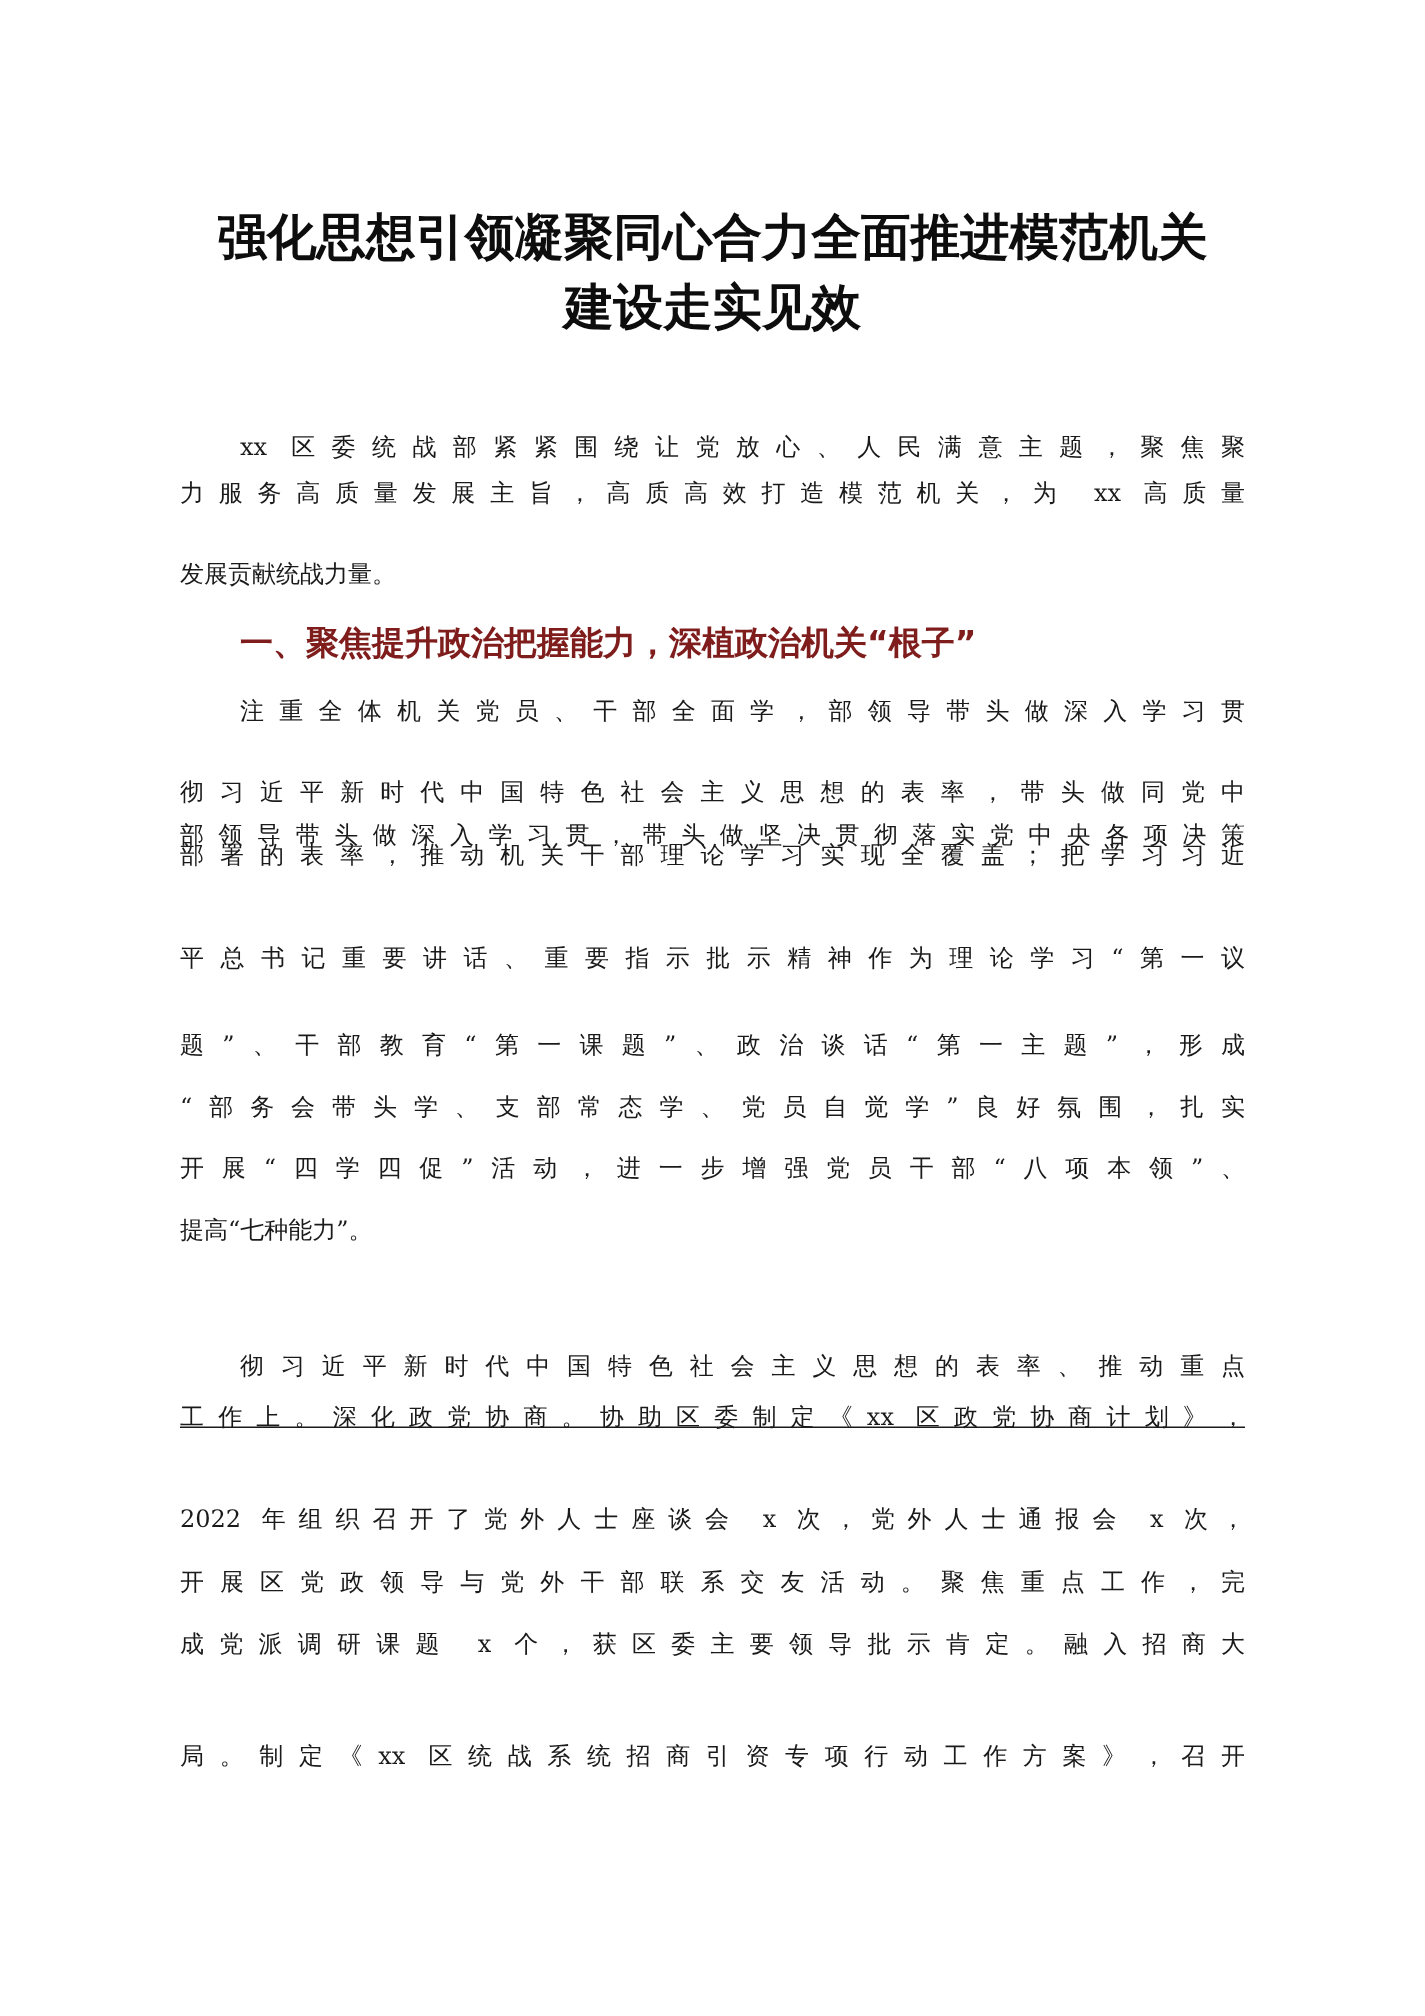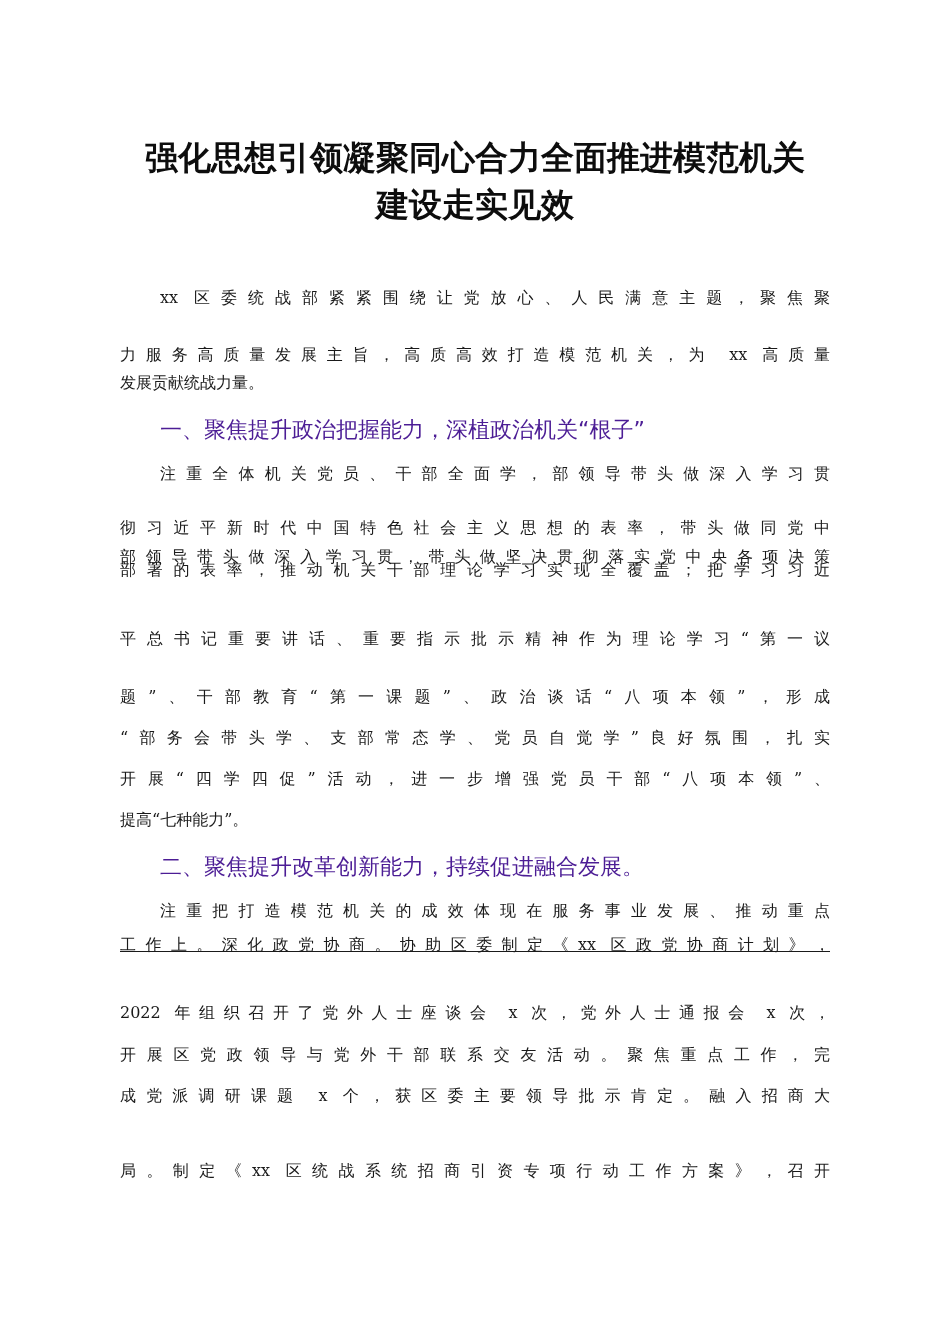--- a/index.html
+++ b/index.html
@@ -51,56 +51,55 @@
       font-family: "DejaVu Serif", "Liberation Serif", serif;
     }
     .line.indent { left: 160px; width: 670px; }
     .line.last { text-align-last: left; }
     .heading {
       position: absolute;
       left: 160px;
       height: 38px;
       font-size: 22px;
       line-height: 38px;
-      font-weight: normal;
+      font-weight: bold;
       white-space: nowrap;
       font-family: "DejaVu Sans", "Liberation Sans", sans-serif;
-      color: #4c1d95;
+      color: #7f1d1d;
     }
   </style>
 </head>
 <body>
 
 <div class="page">
 
   <div class="title title-line-1">强化思想引领凝聚同心合力全面推进模范机关</div>
   <div class="title title-line-2">建设走实见效</div>
 
   <div>
     <div class="line indent" style="top:279px;">xx 区委统战部紧紧围绕让党放心、人民满意主题，聚焦聚</div>
-    <div class="line" style="top:336px;">力服务高质量发展主旨，高质高效打造模范机关，为 xx 高质量</div>
+    <div class="line" style="top:310px;">力服务高质量发展主旨，高质高效打造模范机关，为 xx 高质量</div>
     <div class="line last" style="top:364px;">发展贡献统战力量。</div>
   </div>
 
   <div class="heading" style="top:411px;">一、聚焦提升政治把握能力，深植政治机关“根子”</div>
   <div>
     <div class="line indent" style="top:455px;">注重全体机关党员、干部全面学，部领导带头做深入学习贯</div>
     <div class="line" style="top:497px;margin-top:12px;">彻习近平新时代中国特色社会主义思想的表率，带头做同党中</div>
     <div class="line" style="top:538px;">部领导带头做深入学习贯，带头做坚决贯彻落实党中央各项决策</div>
     <div class="line" style="top:551px;">部署的表率，推动机关干部理论学习实现全覆盖；把学习习近</div>
     <div class="line" style="top:620px;">平总书记重要讲话、重要指示批示精神作为理论学习“第一议</div>
-    <div class="line" style="top:678px;">题”、干部教育“第一课题”、政治谈话“八项本领”，形成</div>
+    <div class="line" style="top:678px;">题”、干部教育“第一课题”、政治谈话“第一主题”，形成</div>
     <div class="line" style="top:719px;">“部务会带头学、支部常态学、党员自觉学”良好氛围，扎实</div>
     <div class="line" style="top:760px;">开展“四学四促”活动，进一步增强党员干部“八项本领”、</div>
     <div class="line last" style="top:801px;">提高“七种能力”。</div>
   </div>
 
-  <div class="heading" style="top:848px;">二、聚焦提升改革创新能力，持续促进融合发展。</div>
   <div>
-    <div class="line indent" style="top:892px;">注重把打造模范机关的成效体现在服务事业发展、推动重点</div>
+    <div class="line indent" style="top:892px;">彻习近平新时代中国特色社会主义思想的表率、推动重点</div>
     <div class="line" style="top:926px;text-decoration:underline;">工作上。深化政党协商。协助区委制定《xx 区政党协商计划》，</div>
     <div class="line" style="top:994px;">2022 年组织召开了党外人士座谈会 x 次，党外人士通报会 x 次，</div>
     <div class="line" style="top:1036px;">开展区党政领导与党外干部联系交友活动。聚焦重点工作，完</div>
     <div class="line" style="top:1077px;">成党派调研课题 x 个，获区委主要领导批示肯定。融入招商大</div>
     <div class="line" style="top:1118px;margin-top:34px;">局。制定《xx 区统战系统招商引资专项行动工作方案》，召开</div>
   </div>
 
 </div>
 
 </body></html>

